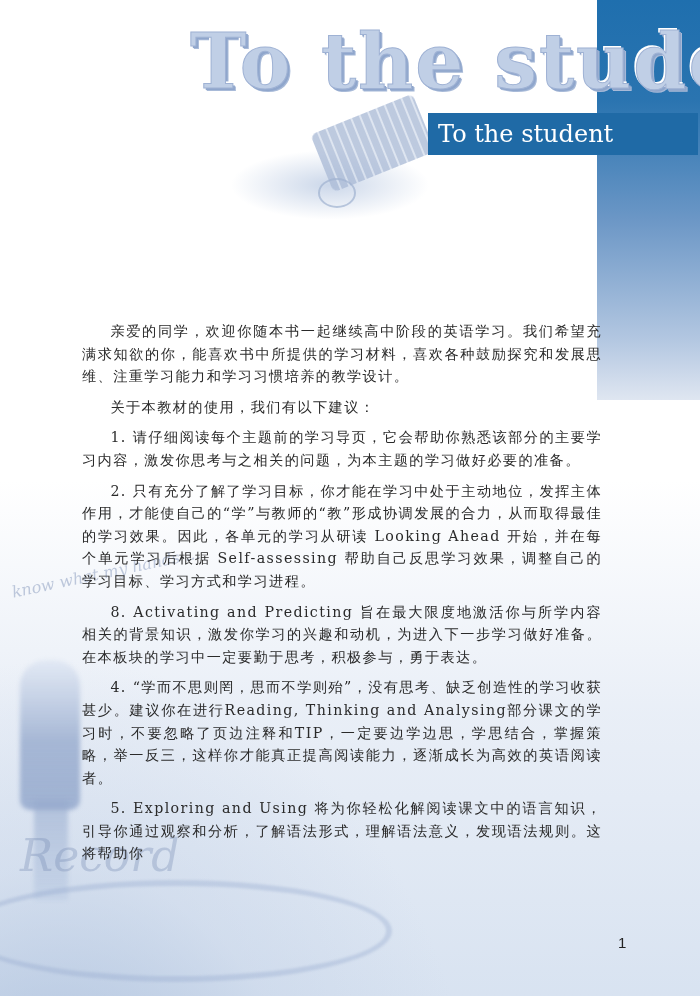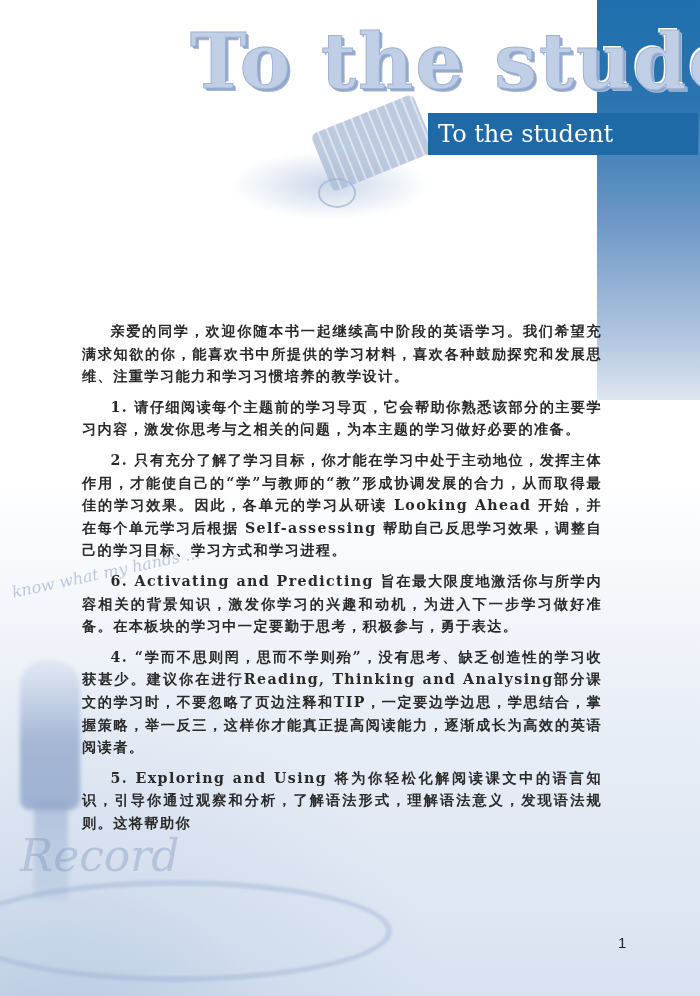--- a/index.html
+++ b/index.html
@@ -81,21 +81,21 @@
       background:#1f6aa6;
       box-sizing:border-box; padding-left:10px;
       color:#ffffff; font-family:"DejaVu Serif", serif; font-size:24px; line-height:42px;
     }
 
     
     .content {
       position:absolute; left:82px; top:320px; width:520px;
       color:#2a2a2a; font-size:14.2px; line-height:22.6px; letter-spacing:1.4px;
     }
-    .content p { margin:0 0 8px 0; text-indent:2em; text-align:justify;font-weight:bold; }
+    .content p { margin:0 0 8px 0; text-indent:2em; text-align:justify; }
 
     .page-number {
       position:absolute; left:618px; top:934px;
       font-family:"Liberation Sans", sans-serif; font-size:15px; color:#222;
     }
   </style>
 </head>
 <body>
 
 <div class="bg-wash"></div>
@@ -112,20 +112,21 @@
 <div class="glasses"></div>
 
 <h1 class="big-title">To the student</h1>
 
 <div class="banner">
   <span>To the student</span>
 </div>
 
 <div class="content">
   <p>亲爱的同学，欢迎你随本书一起继续高中阶段的英语学习。我们希望充满求知欲的你，能喜欢书中所提供的学习材料，喜欢各种鼓励探究和发展思维、注重学习能力和学习习惯培养的教学设计。</p>
+  <p>关于本教材的使用，我们有以下建议：</p>
   <p>1. 请仔细阅读每个主题前的学习导页，它会帮助你熟悉该部分的主要学习内容，激发你思考与之相关的问题，为本主题的学习做好必要的准备。</p>
   <p>2. 只有充分了解了学习目标，你才能在学习中处于主动地位，发挥主体作用，才能使自己的“学”与教师的“教”形成协调发展的合力，从而取得最佳的学习效果。因此，各单元的学习从研读 Looking Ahead 开始，并在每个单元学习后根据 Self-assessing 帮助自己反思学习效果，调整自己的学习目标、学习方式和学习进程。</p>
-  <p>6. Activating and Predicting 旨在最大限度地激活你与所学内容相关的背景知识，激发你学习的兴趣和动机，为进入下一步学习做好准备。在本板块的学习中一定要勤于思考，积极参与，勇于表达。</p>
+  <p>8. Activating and Predicting 旨在最大限度地激活你与所学内容相关的背景知识，激发你学习的兴趣和动机，为进入下一步学习做好准备。在本板块的学习中一定要勤于思考，积极参与，勇于表达。</p>
   <p>4. “学而不思则罔，思而不学则殆”，没有思考、缺乏创造性的学习收获甚少。建议你在进行Reading, Thinking and Analysing部分课文的学习时，不要忽略了页边注释和TIP，一定要边学边思，学思结合，掌握策略，举一反三，这样你才能真正提高阅读能力，逐渐成长为高效的英语阅读者。</p>
   <p>5. Exploring and Using 将为你轻松化解阅读课文中的语言知识，引导你通过观察和分析，了解语法形式，理解语法意义，发现语法规则。这将帮助你</p>
 </div>
 
 <div class="page-number">1</div>
 
 </body></html>

